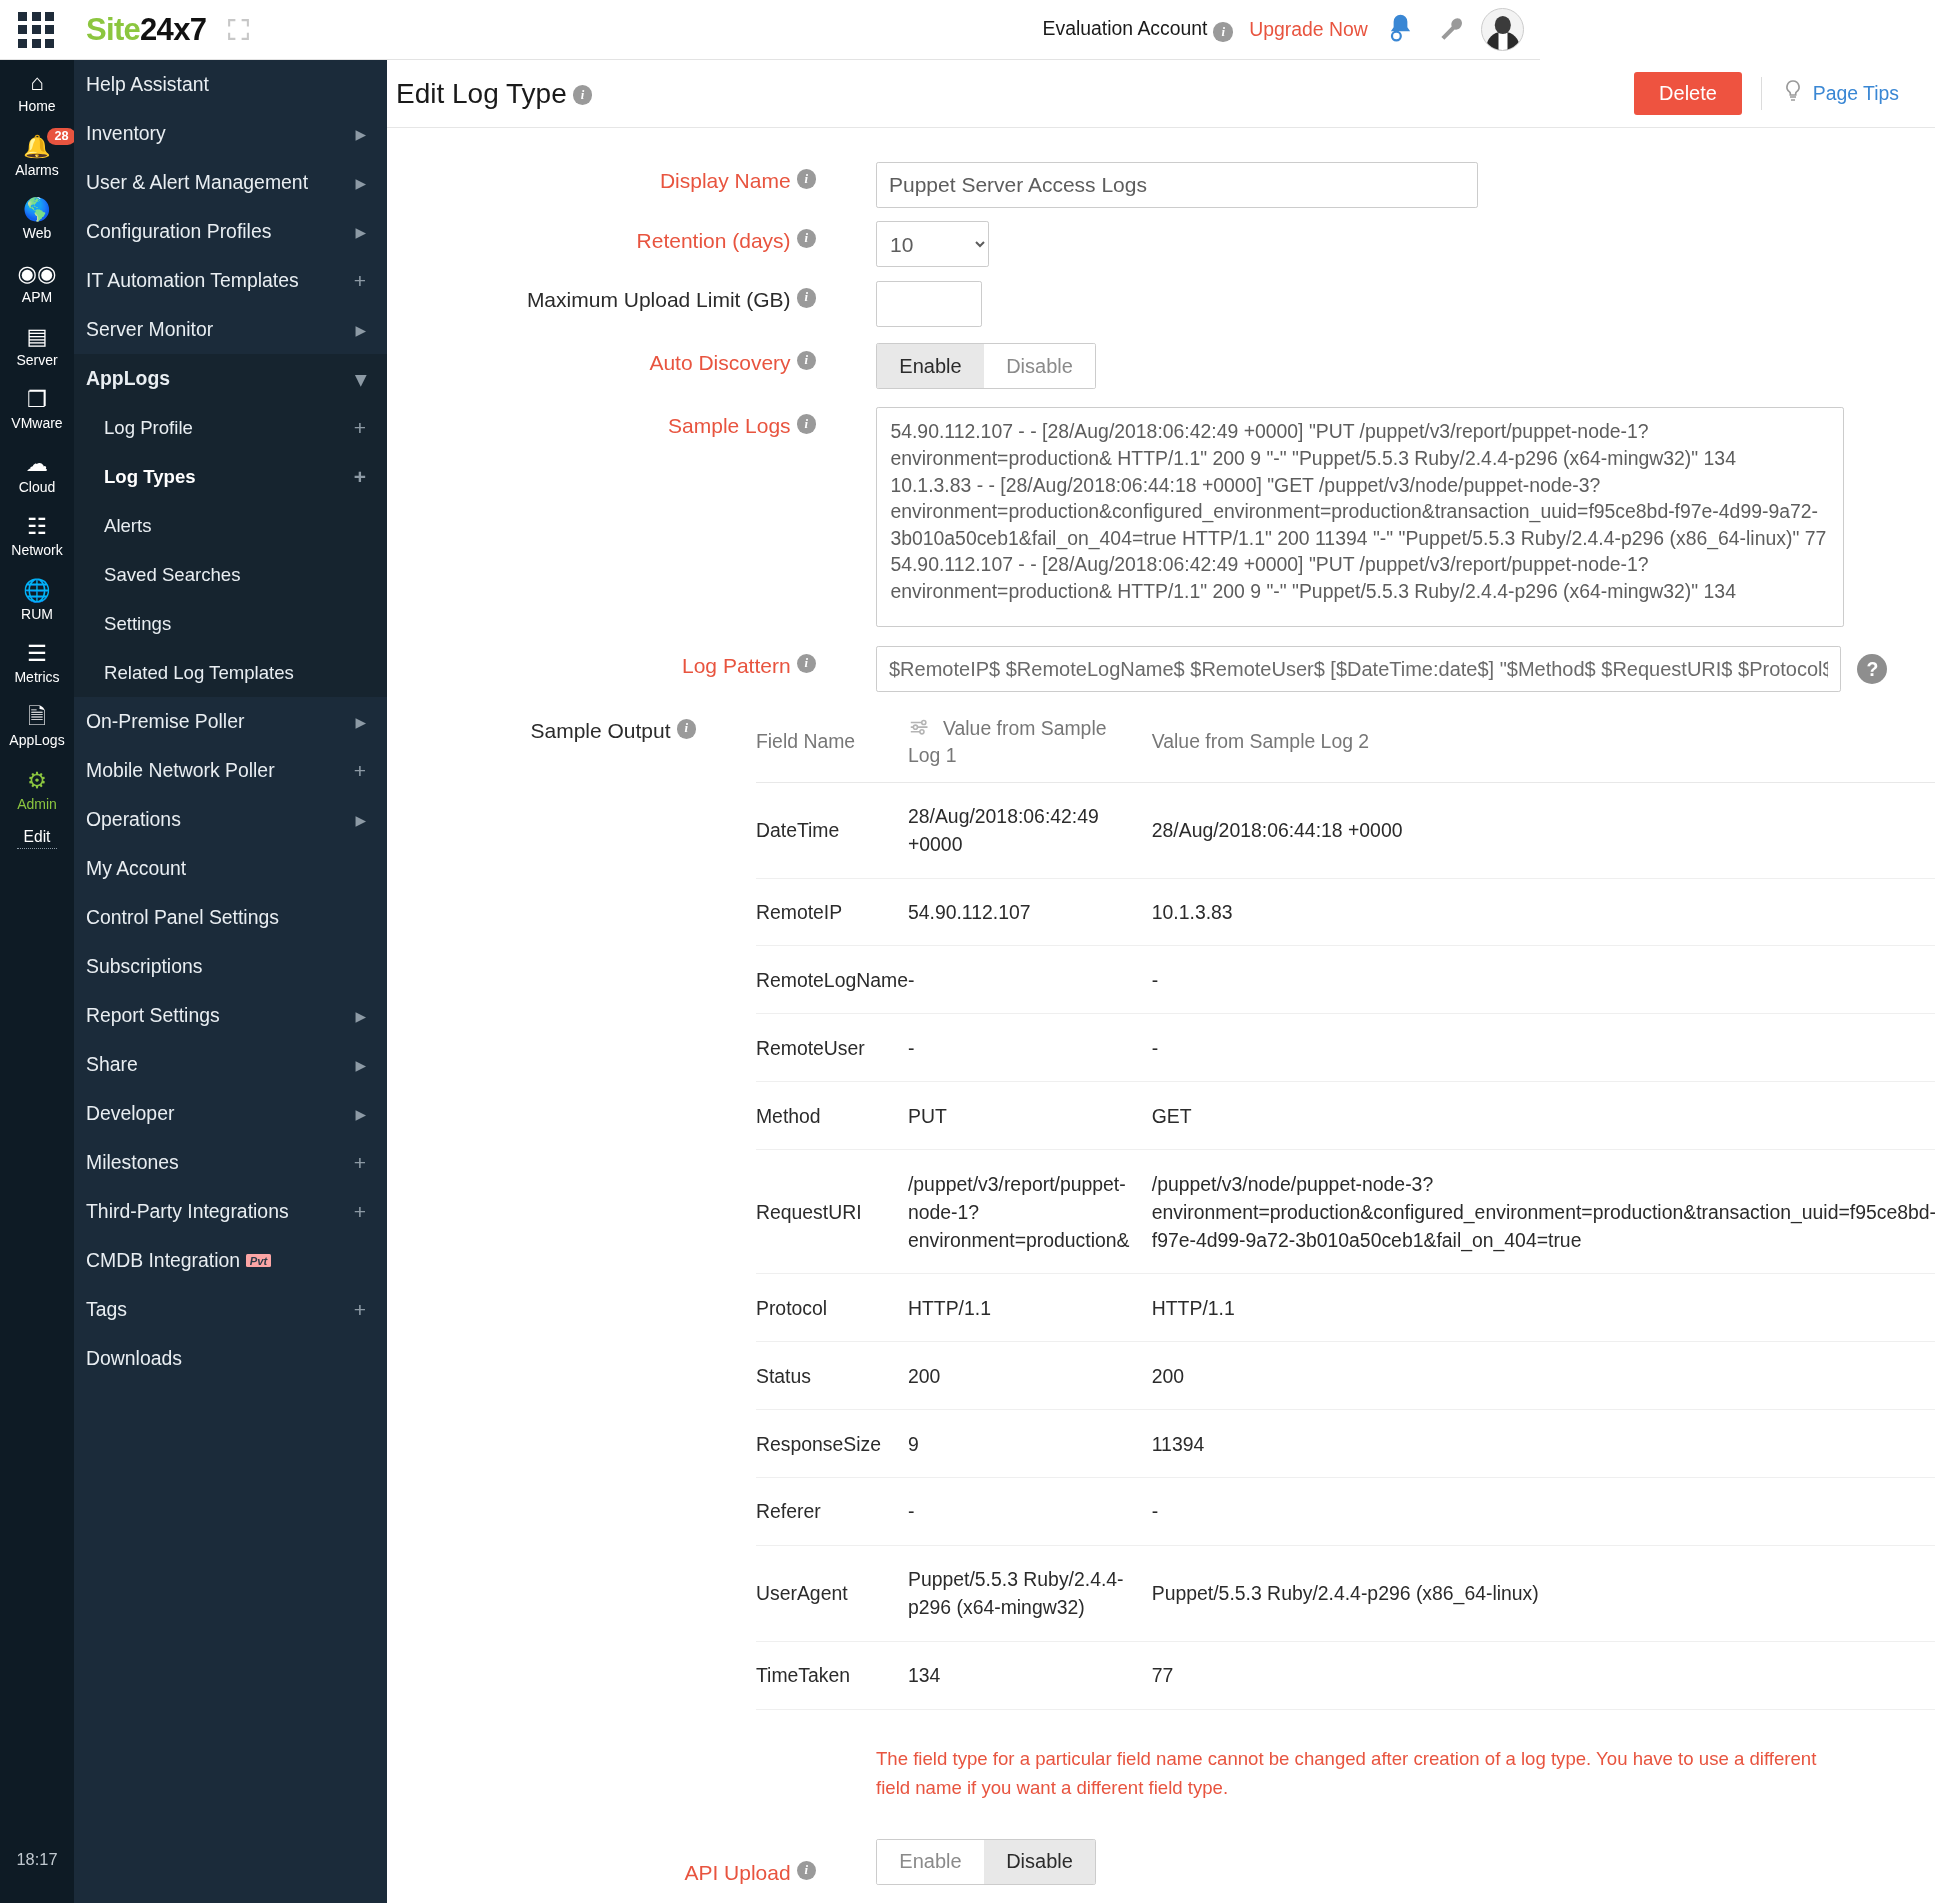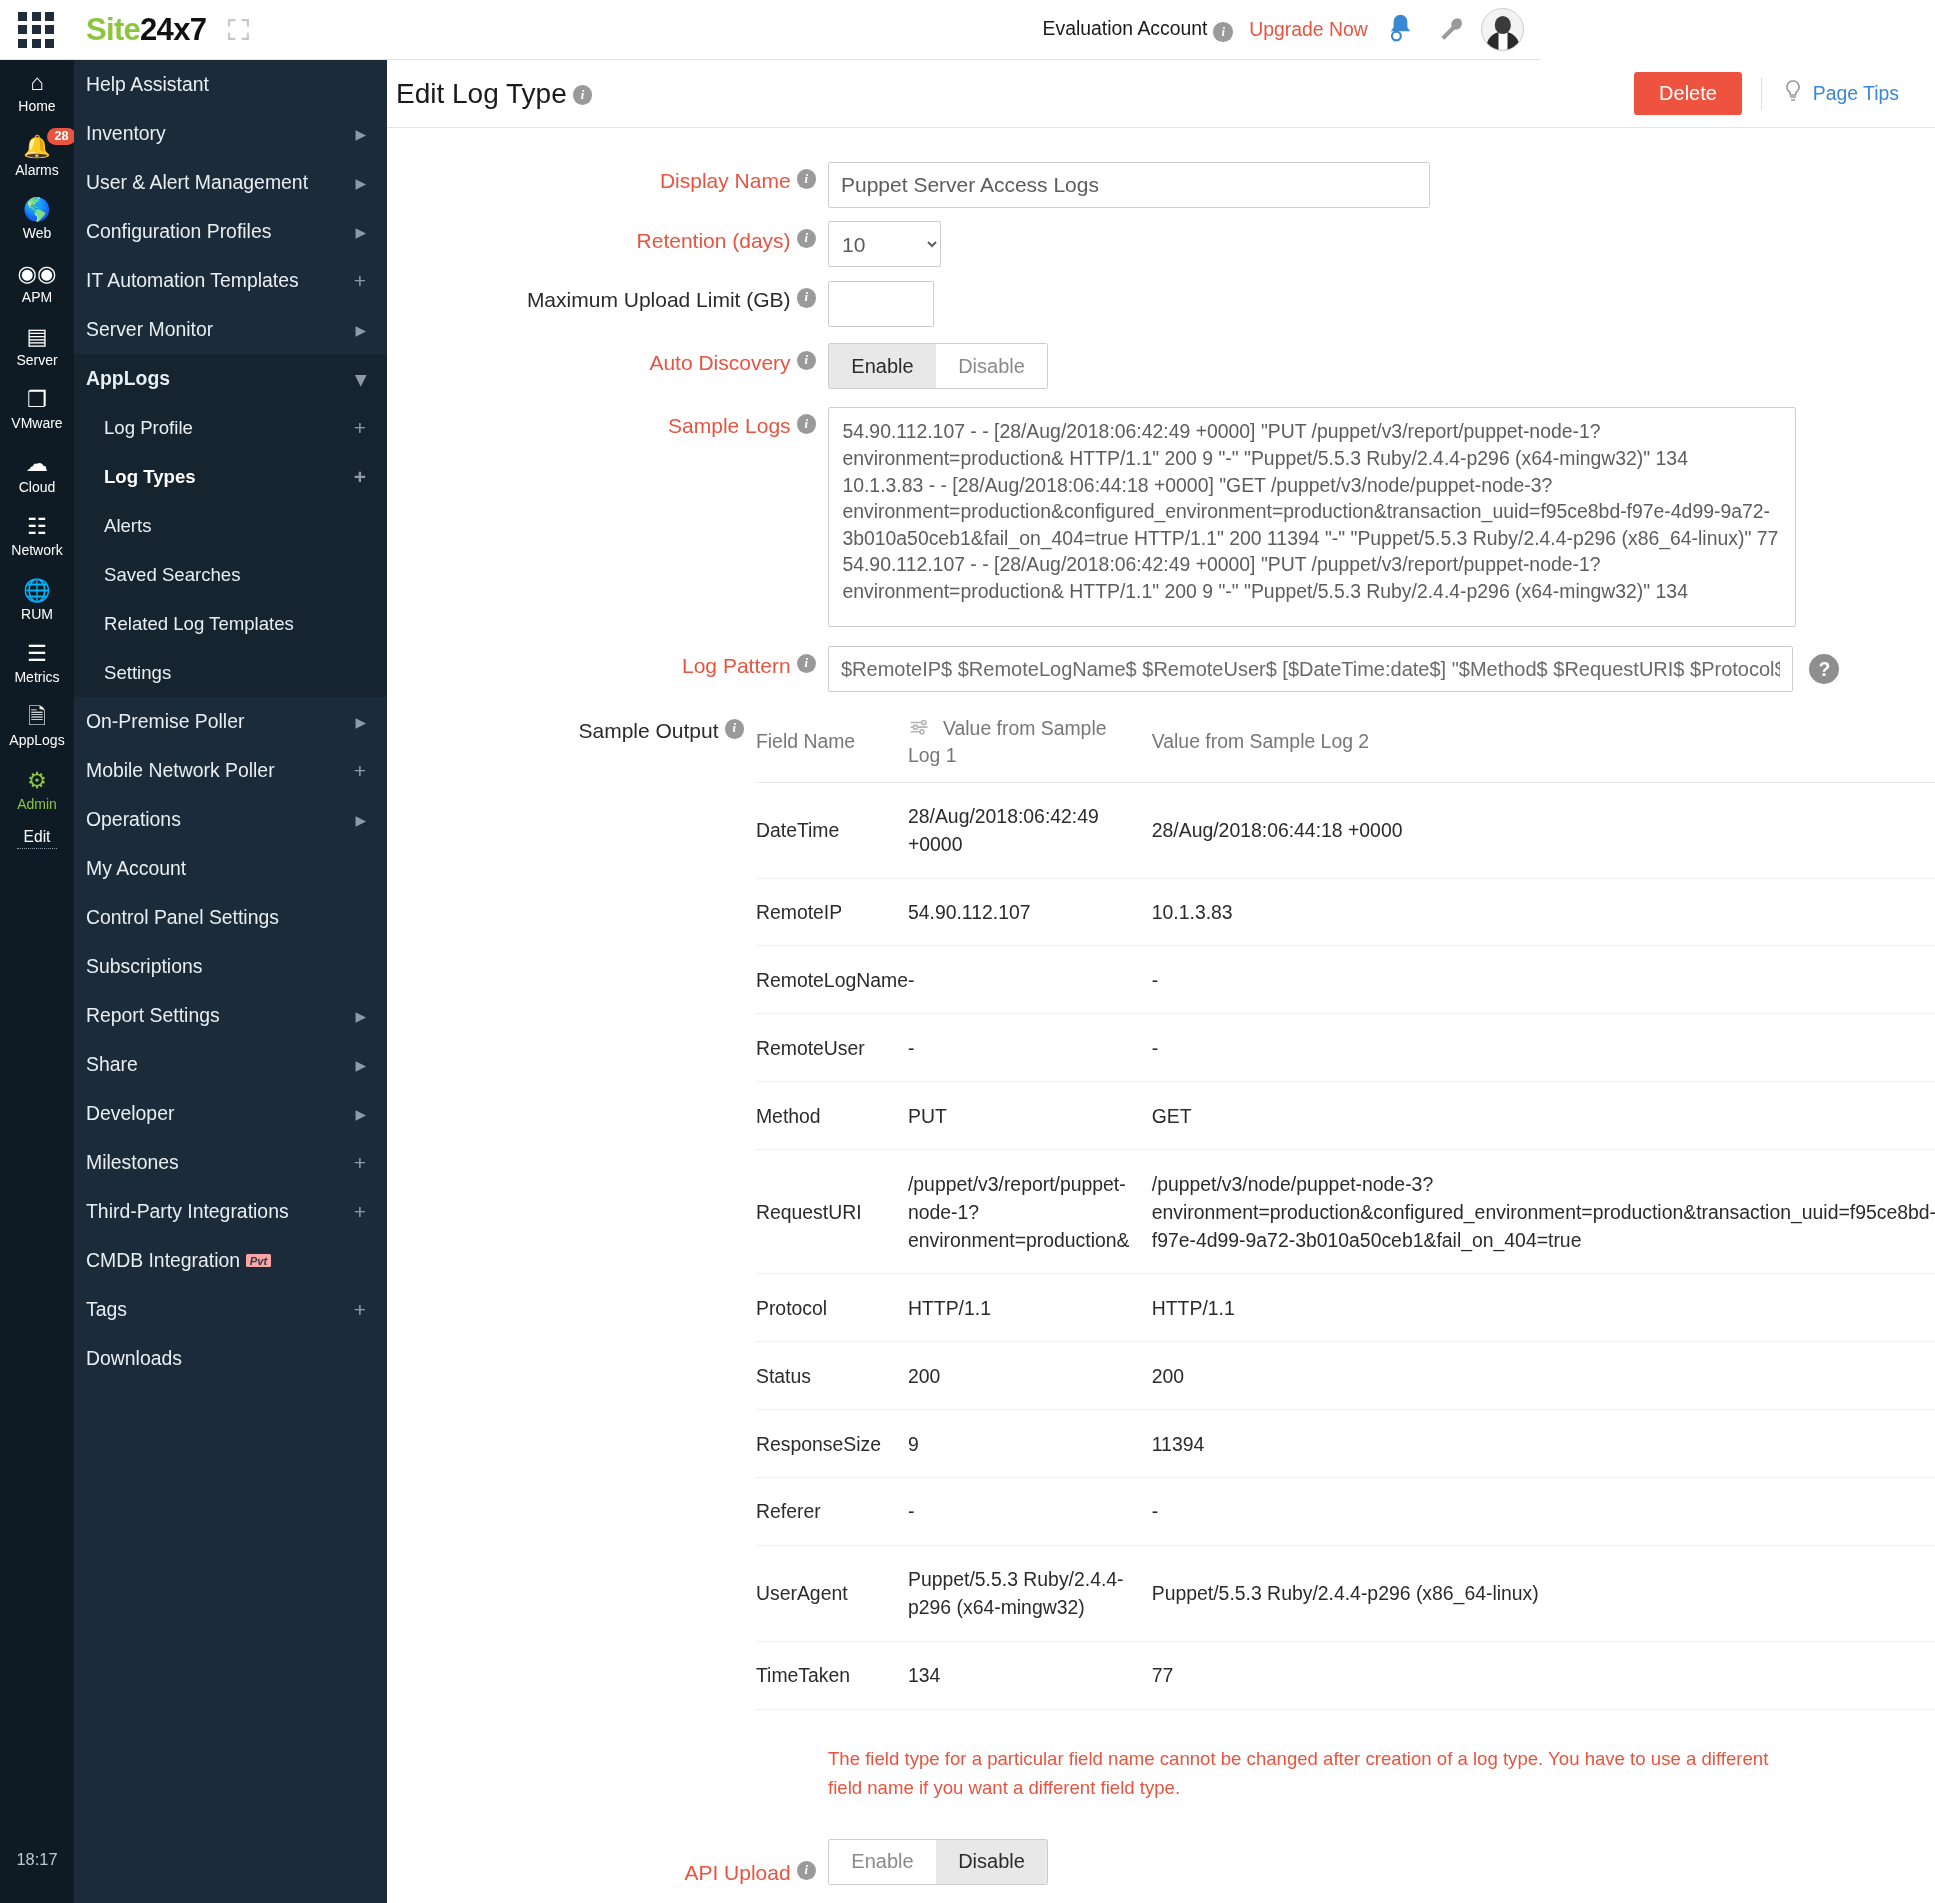--- a/index.html
+++ b/index.html
@@ -90,21 +90,21 @@
   .vline { width:0.7px; height:33px; background:#dcdcdc; }
   .page-tips { color:#3a87d4; font-size:19.4px; display:flex; align-items:center; gap:7.4px; cursor:pointer; }
 
   
   .form { padding-top:34px; }
   .row { display:flex; margin-bottom:7.4px; }
   .lbl-col { width:441px; text-align:right; padding-right:12px; padding-top:7.4px;
     font-size:21px; display:flex; justify-content:flex-end; align-items:flex-start; }
   .lbl-req { color:#e8543f; }
   .lbl-plain { color:#2b2b2b; }
-  .field-col { flex:1; }
+  .field-col { flex:1;margin-left:48px; }
 
   input.txt, .fakeinput {
     font-family:"Liberation Sans", sans-serif;
     font-size:21px; color:#5d5d5d; border:0.7px solid #ccc; border-radius:2.2px;
     padding:9px 12px; outline:none; background:#fff;
   }
   #display-name { width:602px; height:46px; }
   #upload-limit { width:106px; height:46px; }
   select.sel {
     font-family:"Liberation Sans", sans-serif; font-size:21px; color:#5d5d5d;
@@ -298,24 +298,24 @@
       <span>Log Types</span>
       <span class="plus">+</span>
     </div>
     <div class="menu-item sub">
       <span>Alerts</span>
     </div>
     <div class="menu-item sub">
       <span>Saved Searches</span>
     </div>
     <div class="menu-item sub">
+      <span>Settings</span>
+    </div>
+    <div class="menu-item sub">
       <span>Related Log Templates</span>
-    </div>
-    <div class="menu-item sub">
-      <span>Settings</span>
     </div>
   </div>
 
   <div class="menu-item">
     <span>On-Premise Poller</span>
     <span class="caret">▸</span>
   </div>
   <div class="menu-item">
     <span>Mobile Network Poller</span>
     <span class="plus">+</span>

